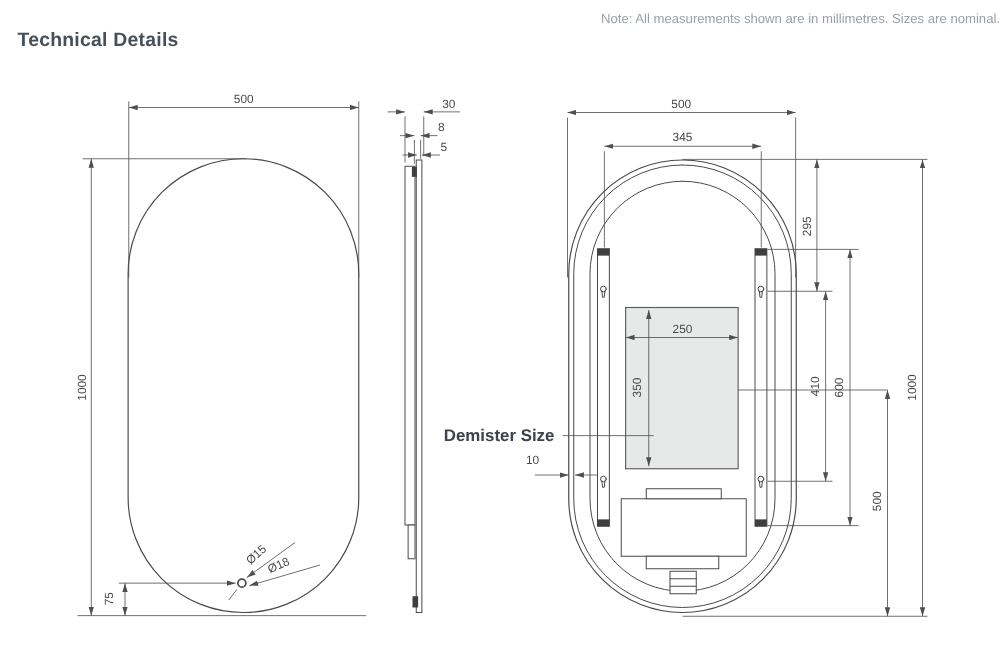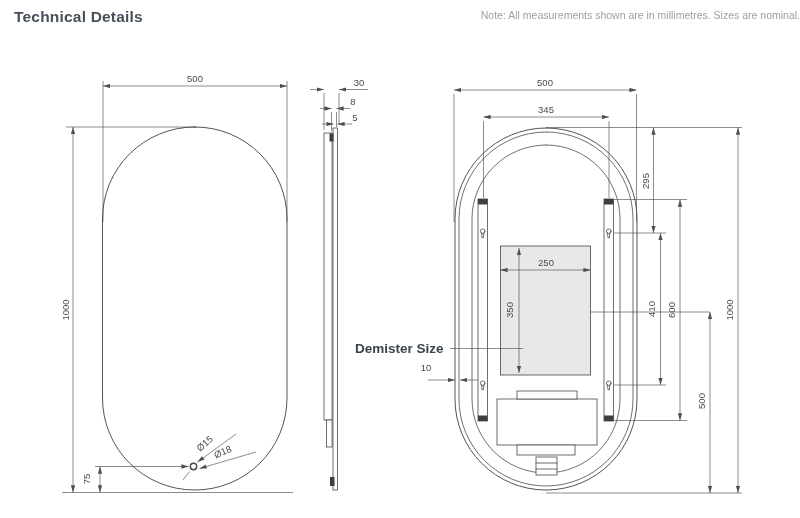--- a/index.html
+++ b/index.html
@@ -1,18 +1,18 @@
 <!DOCTYPE html>
 <html><head>
 <meta charset="utf-8">
 <style>
   html,body{margin:0;padding:0;background:#ffffff;}
   body{width:800px;height:518px;position:relative;overflow:hidden;
        font-family:"Liberation Sans",sans-serif;}
-  .hdr-title{position:absolute;left:14px;top:8px;font-size:15.5px;font-weight:bold;
+  .hdr-title{position:absolute;left:14px;top:24px;font-size:15.5px;font-weight:bold;
        color:#474f59;letter-spacing:.2px;}
   .hdr-note{position:absolute;right:0;top:9px;font-size:10.5px;color:#9aa0a8;}
   svg{position:absolute;left:0;top:0;}
   .ln{stroke:#4a4a4a;stroke-width:0.95;fill:none;stroke-linecap:round;}
   .lnw{stroke:#4a4a4a;stroke-width:0.95;fill:#ffffff;}
   .dim{stroke:#4f4f4f;stroke-width:0.65;fill:none;}
   .blk{fill:#3f3f3f;stroke:none;}
   .txt{font-family:"Liberation Sans",sans-serif;font-size:9.5px;fill:#4a4a4a;
        text-anchor:middle;}
   .cap{font-family:"Liberation Sans",sans-serif;font-size:13.5px;font-weight:bold;

